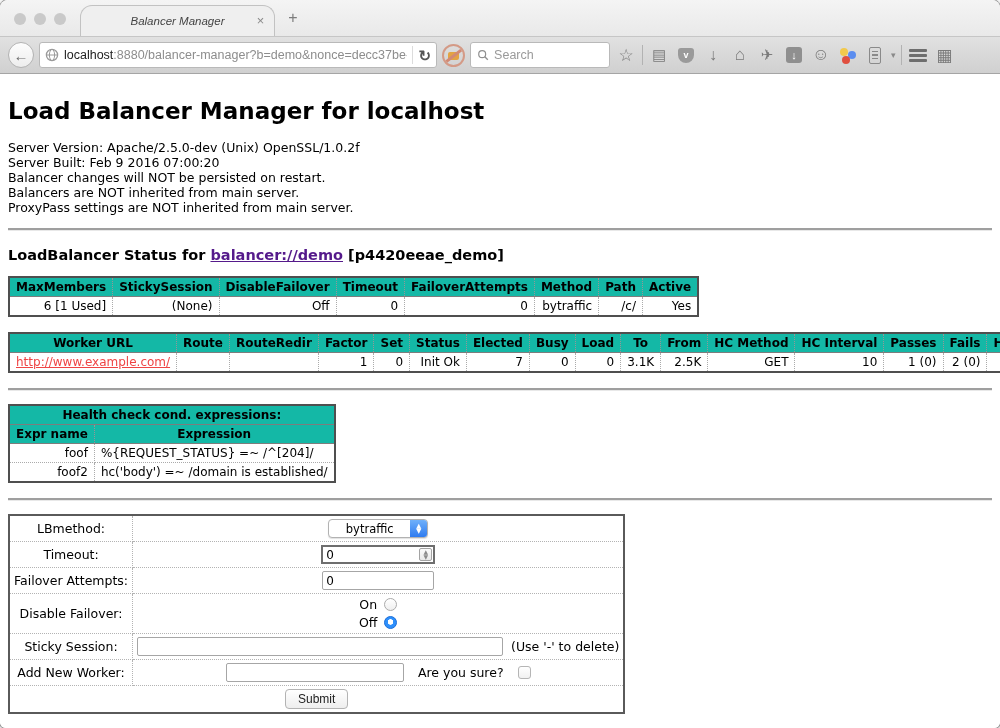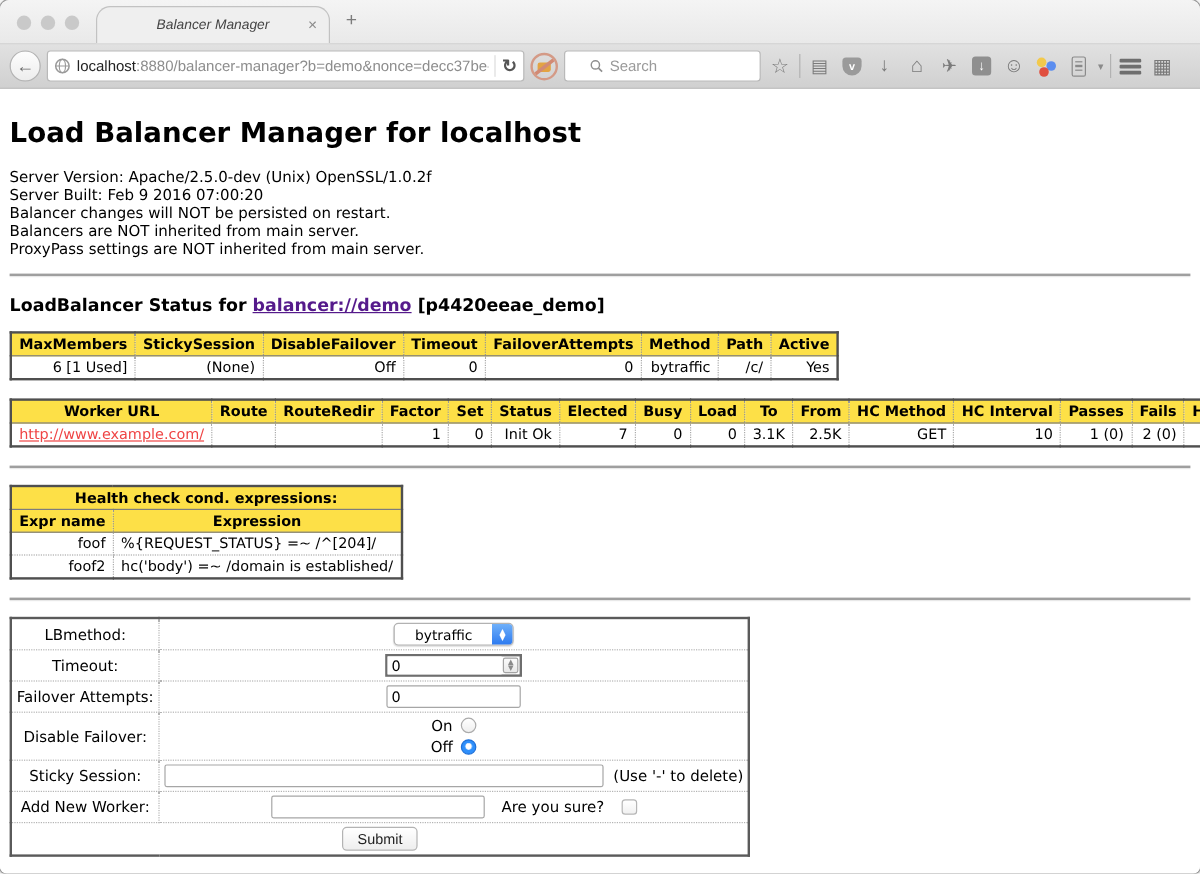--- a/index.html
+++ b/index.html
@@ -47,22 +47,22 @@
   .urltext .host { color:#222; }
   .urltext .rest { color:#8d8d8d; }
   .vsep-in { width:1px; height:18px; background:#dcdcdc; flex:0 0 auto; }
   .reload { color:#555; font-size:15px; font-weight:bold; line-height:1; flex:0 0 auto; }
   .blocked {
     width:23px; height:23px; border-radius:50%; border:2px solid #d49a86; position:relative; flex:0 0 auto; overflow:hidden;
   }
   .blocked::before { content:""; position:absolute; left:4px; top:6px; width:11px; height:8px; background:#e3a343; border-radius:2px; }
   .blocked::after { content:""; position:absolute; left:-2px; top:8px; width:24px; height:2.5px; background:#d28a74; transform:rotate(-38deg); }
   .searchbar {
-    width:164px; height:26px; background:#fff; border:1px solid #b9b9b9; border-radius:3px;
-    display:flex; align-items:center; padding:0 20px; gap:5px; flex:0 0 auto;
+    width:140px; height:26px; background:#fff; border:1px solid #b9b9b9; border-radius:3px;
+    display:flex; align-items:center; padding:0 6px; gap:5px; flex:0 0 auto;
   }
   .searchbar input { border:none; outline:none; width:100%; font-size:12.5px; color:#444; background:transparent; font-family:"Liberation Sans",sans-serif; }
   .searchbar input::placeholder { color:#9a9a9a; }
   .ticon { width:22px; height:24px; display:flex; align-items:center; justify-content:center; color:#7a7a7a; font-size:15px; flex:0 0 auto; }
   .vsep { width:1px; height:20px; background:#b2b2b2; flex:0 0 auto; }
   .dl-square { width:16px; height:16px; background:#8f8f8f; border-radius:3px; color:#fff; font-size:11px; font-weight:bold; display:flex; align-items:center; justify-content:center; }
   .pocket { width:16px; height:15px; background:#9a9a9a; border-radius:3px 3px 8px 8px; color:#fff; font-size:9px; font-weight:bold; display:flex; align-items:center; justify-content:center; }
   .dots { width:18px; height:17px; position:relative; }
   .dots i { position:absolute; width:8px; height:8px; border-radius:50%; }
   .dots .d1 { left:1px; top:1px; background:#f2c94c; }
@@ -77,21 +77,21 @@
 
   
   .content { background:#fff; height:654px; padding:0 8px; overflow:hidden; color:#000; font-family:"DejaVu Sans", sans-serif; }
   h1 { font-size:23px; font-weight:bold; padding-top:24px; margin-bottom:16px; letter-spacing:0; }
   .info-line { font-size:12.5px; line-height:15px; }
   hr.rule { border:none; border-top:2px solid #9f9f9f; border-bottom:1px solid #e8e8e8; margin:13px 0; }
   h3.section { font-size:14.5px; font-weight:bold; margin:16px 0 13px 0; }
   a.plink { color:#551a8b; text-decoration:underline; }
 
   table.data { border-collapse:collapse; border:2px solid #4f4f4f; font-size:12px; margin-bottom:15px; }
-  table.data th { background:#fde047; border:1px dotted #969696; padding:2px 6px; font-weight:bold; text-align:center; white-space:nowrap; }
+  table.data th { background:#14b8a6; border:1px dotted #969696; padding:2px 6px; font-weight:bold; text-align:center; white-space:nowrap; }
   table.data td { border:1px dotted #ababab; padding:2px 6px; text-align:right; white-space:nowrap; }
   table.data thead th { border-bottom:1px solid #7d7d7d; }
   table.status { width:617px; }
   table.worker { width:960px; }
   table.health { width:316px; }
   table.health td.expr { text-align:left; }
   td.urlcell { text-align:left !important; }
   td.urlcell a { color:#ef4444; text-decoration:underline; }
 
   

